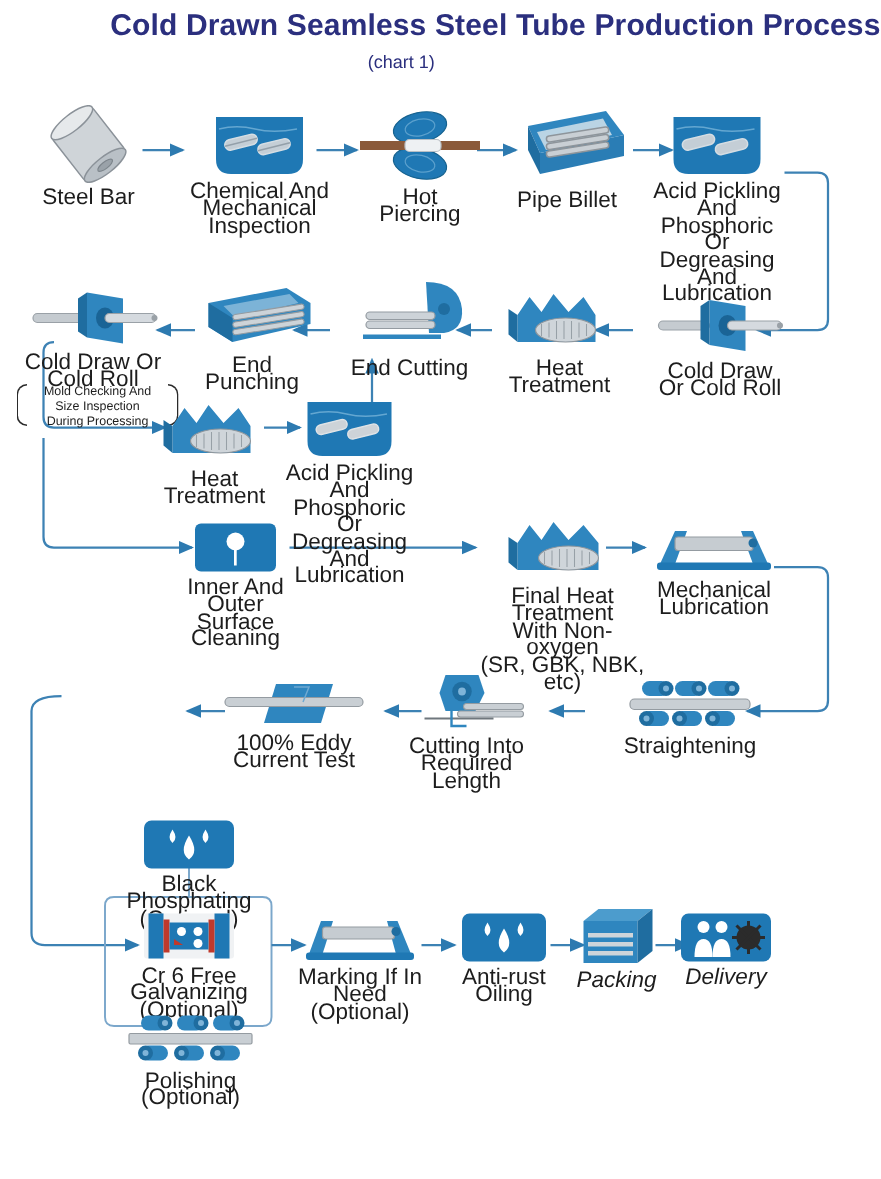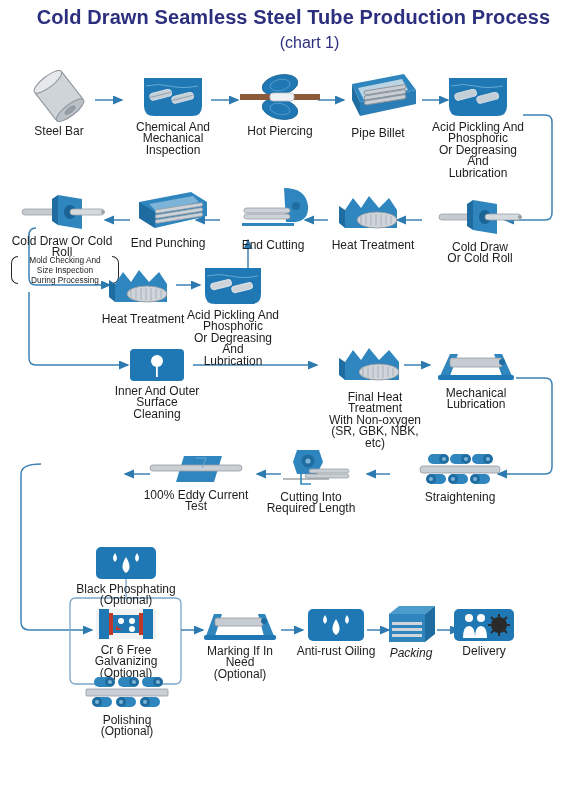--- a/index.html
+++ b/index.html
@@ -5,30 +5,30 @@
   html,body{margin:0;padding:0;}
   body{
     width:587px;height:786px;position:relative;overflow:hidden;
     background:#ffffff;
     font-family:"Liberation Sans","DejaVu Sans",sans-serif;
     color:#262626;
   }
   #stage{position:absolute;inset:0;width:587px;height:786px;}
   #wires{position:absolute;left:0;top:0;width:587px;height:786px;}
   .title{
-    position:absolute;left:0;top:6px;width:587px;text-align:center;
+    position:absolute;left:0;top:6px;width:587px;text-align:right;
     font-size:20px;font-weight:bold;color:#2b2f7e;letter-spacing:.1px;
   }
   .subtitle{
     position:absolute;left:0;top:34px;width:535px;text-align:center;
-    font-size:16px;color:#2b2f7e;padding-left:42px;
+    font-size:12px;color:#2b2f7e;
   }
   .node{position:absolute;text-align:center;}
   .node .cap{
-    font-size:12px;line-height:11.4px;color:#1d1d1d;white-space:pre-line;
+    font-size:15px;line-height:11.4px;color:#1d1d1d;white-space:pre-line;
     margin-top:4px;
   }
   .art{position:relative;margin:0 auto;}
   .brace{
     position:absolute;font-size:8.3px;line-height:10px;text-align:center;
     color:#1d1d1d;white-space:pre-line;
   }
   .brace:before,.brace:after{
     content:"";position:absolute;top:2px;bottom:2px;width:6px;
     border:1px solid #2a2a2a;
@@ -543,21 +543,21 @@
         <g fill="#cfd5da">
           <rect x="9" y="18" width="30" height="3"></rect>
           <rect x="9" y="24" width="30" height="3"></rect>
           <rect x="9" y="30" width="30" height="3"></rect>
         </g>
       </svg>
     </div>
     <div class="cap">Packing</div>
   </div>
 
-  <div class="node" style="left:450px;top:608px;width:68px;">
+  <div class="node" style="left:450px;top:608px;width:68px;font-style:italic;">
     <div class="art">
       <svg class="icon" width="62" height="34" viewBox="0 0 62 34" style="margin:0 auto;">
         <rect x="1" y="1" width="60" height="32" rx="5" fill="#1f78b4"></rect>
         <g fill="#ffffff">
           <circle cx="16" cy="10" r="4"></circle>
             <path d="M10,30 q0,-12 6,-12 q6,0 6,12z"></path>
           <circle cx="28" cy="10" r="4"></circle>
             <path d="M22,30 q0,-12 6,-12 q6,0 6,12z"></path>
         </g>
         <g fill="#2b2b2b">

